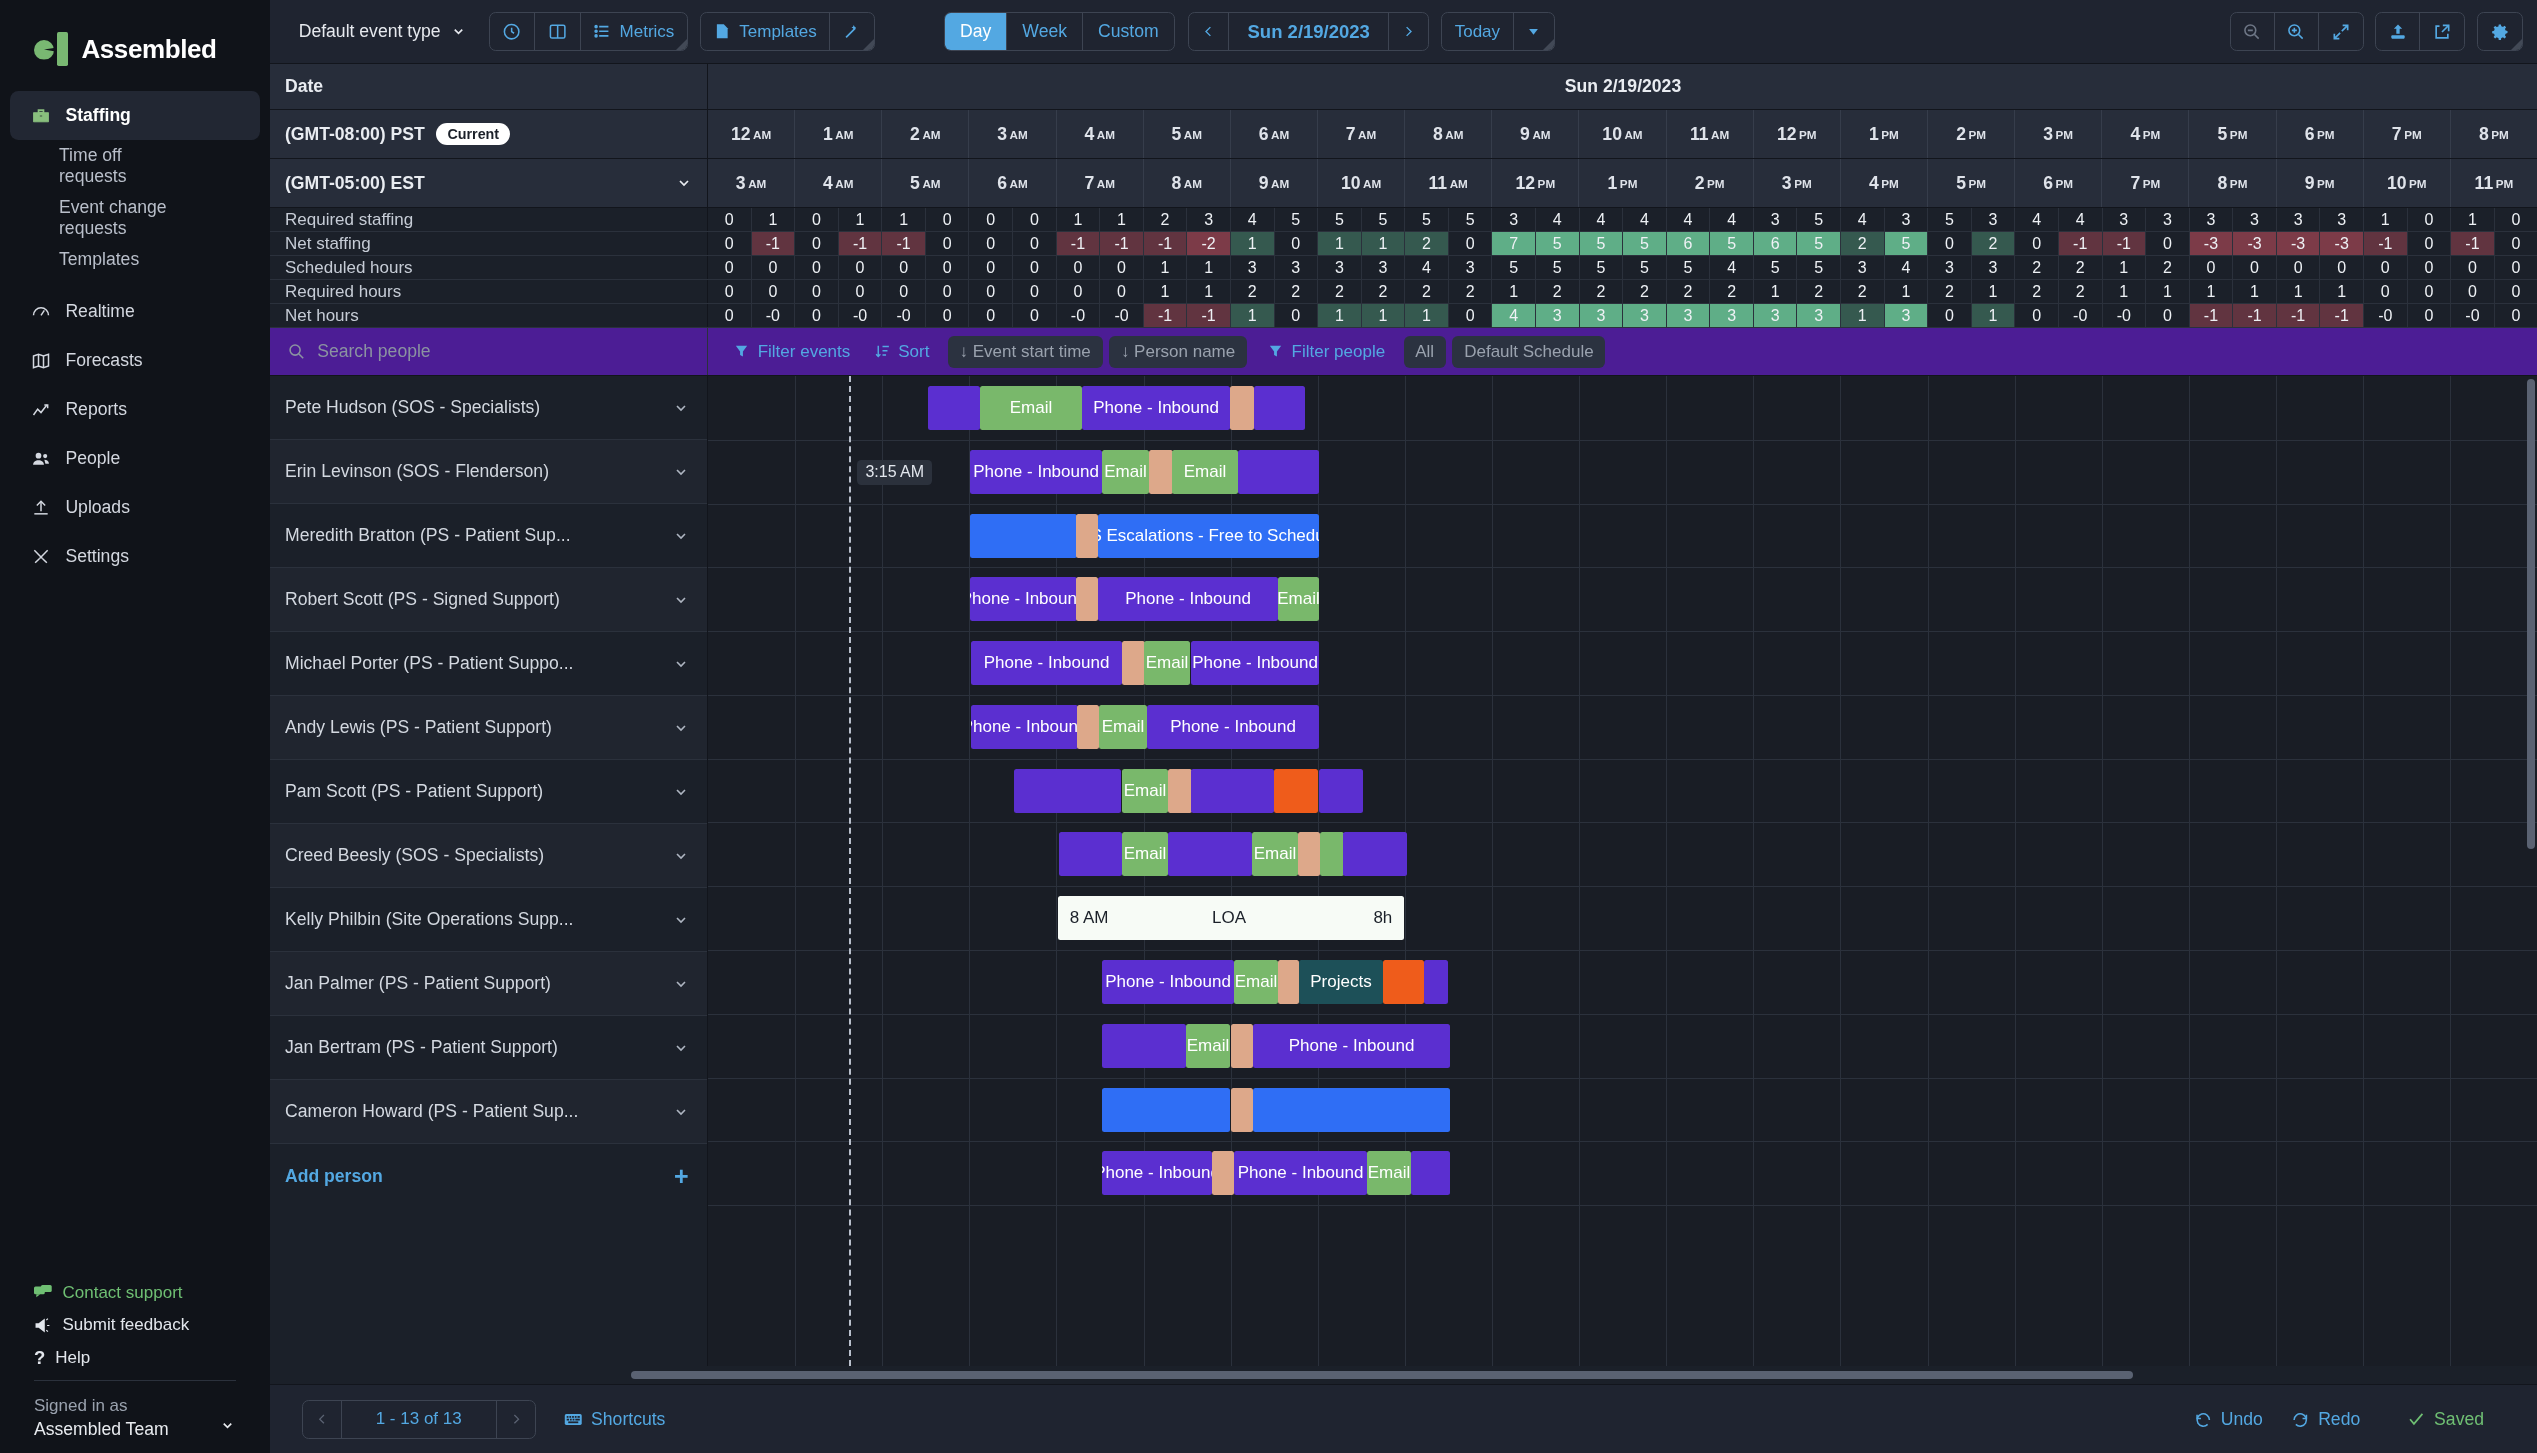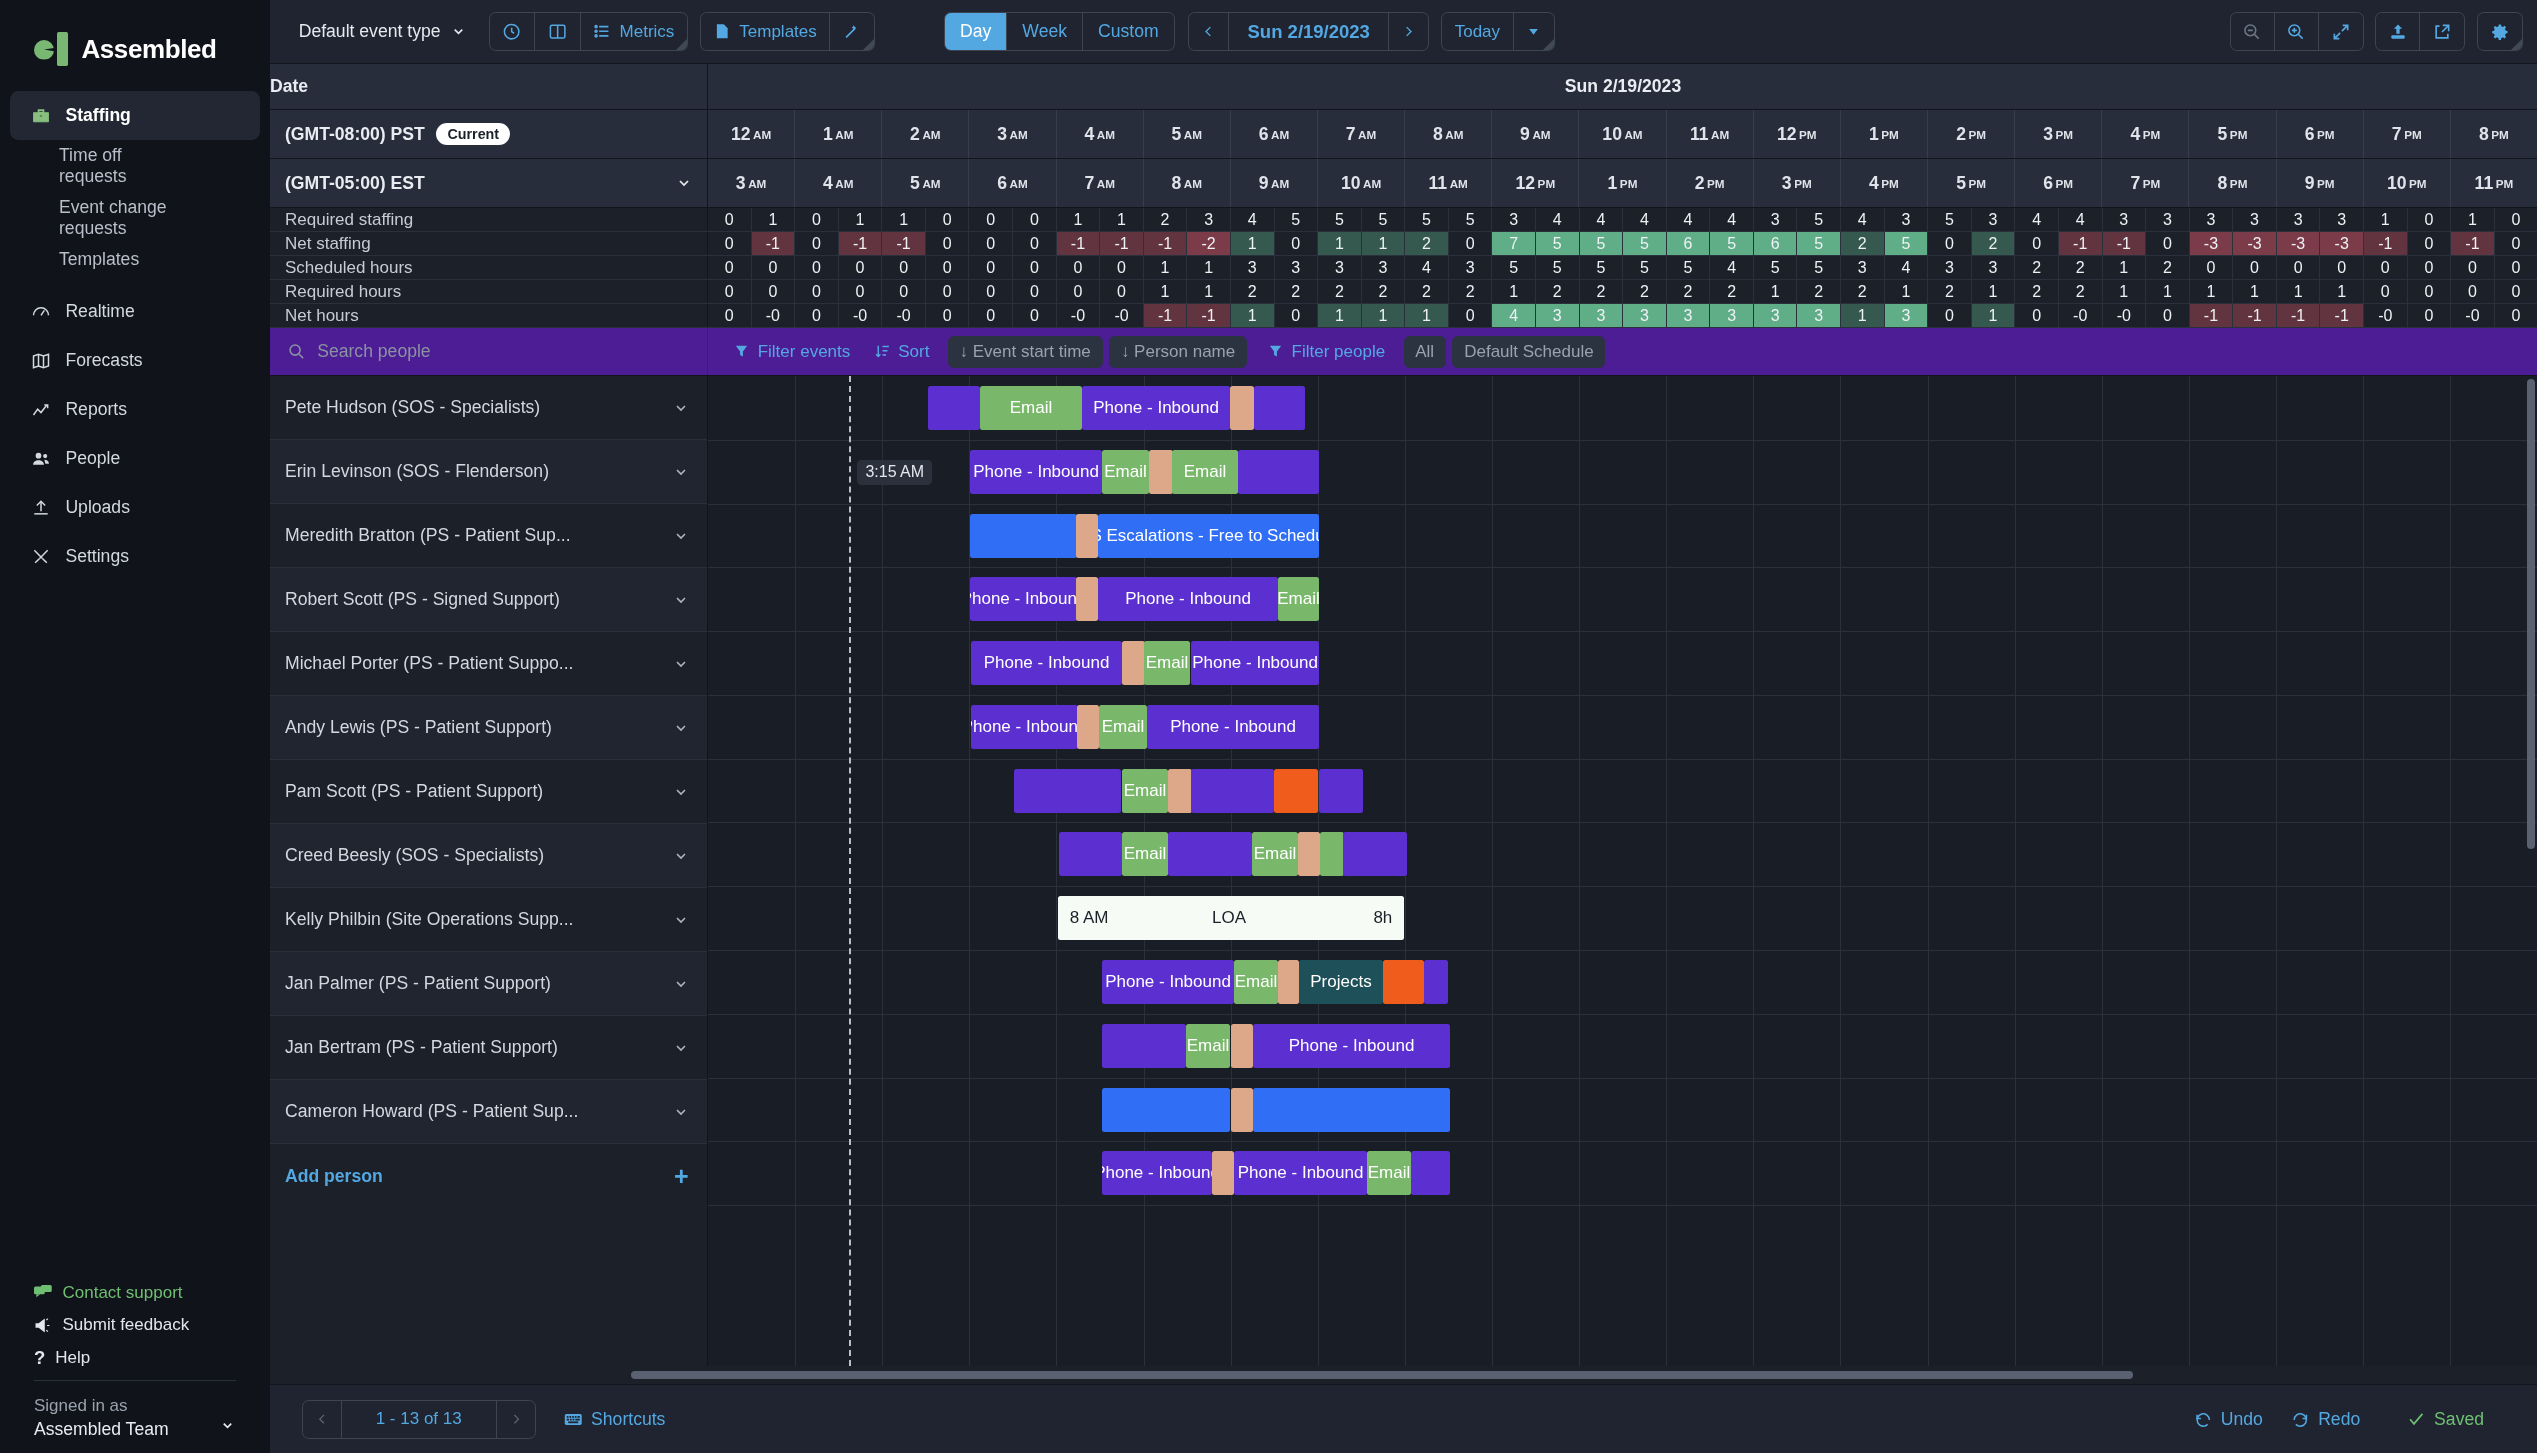--- a/index.html
+++ b/index.html
@@ -68,21 +68,21 @@
   .icobtn:last-child { border-right:none; }
   .icobtn.dim { color:#6d7685; }
 
   
   .gridwrap { flex:1 1 auto; display:flex; flex-direction:column; min-height:0; position:relative; background:#1b2029;}
   .hdr-row { display:flex; border-bottom:0.8px solid #12151c; }
   .lcol { width:438px; flex:0 0 438px; border-right:0.8px solid #12151c; display:flex; align-items:center; }
   .rcol { flex:1 1 auto; display:flex; min-width:0; position:relative; }
 
   .row-date { height:46px; background:#272d3a; }
-  .row-date .lcol { color:#e9ecf1; font-size:17.6px; font-weight:bold; }
+  .row-date .lcol { color:#e9ecf1; font-size:17.6px; font-weight:bold; padding-left:15px; }
   .row-date .rcol { color:#e9ecf1; font-size:17.6px; font-weight:bold; align-items:center; justify-content:center; }
 
   .row-tz { height:49px; background:#272d3a; }
   .row-tz .lcol { color:#e9ecf1; font-size:17.6px; font-weight:bold; padding:0 15px; justify-content:space-between;}
   .badge-cur { background:#fff; color:#1b2029; font-size:14.3px; font-weight:bold; padding:3.4px 11px; border-radius:11.7px; margin-left:11.7px;}
   .hourcell { flex:1 1 0; border-right:0.8px solid #363d4b; display:flex; align-items:center; justify-content:center;
      color:#dfe3ea; font-size:17.6px; font-weight:bold; white-space:nowrap; }
   .hourcell .sfx { font-size:11.7px; margin-left:2.5px; }
 
   .mrow { height:24px; display:flex; border-bottom:0.8px solid #2b313c; }

